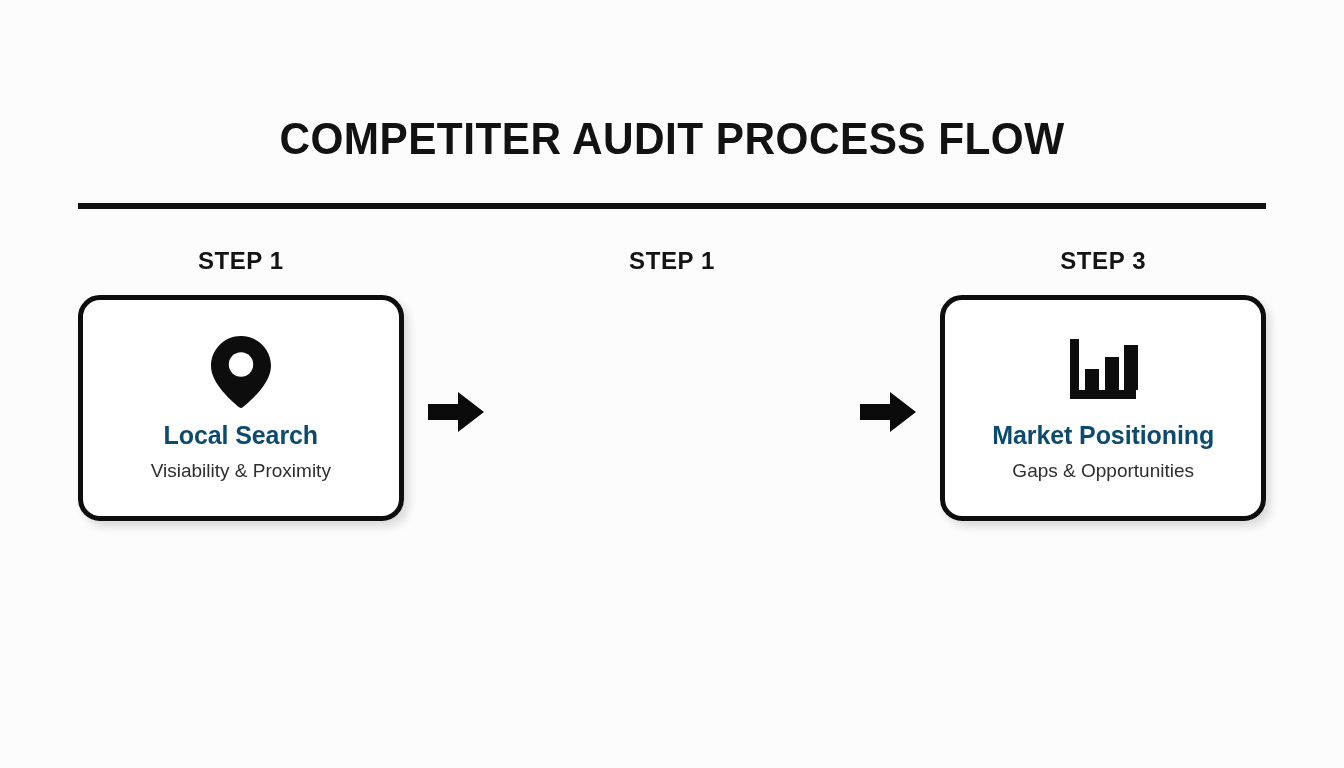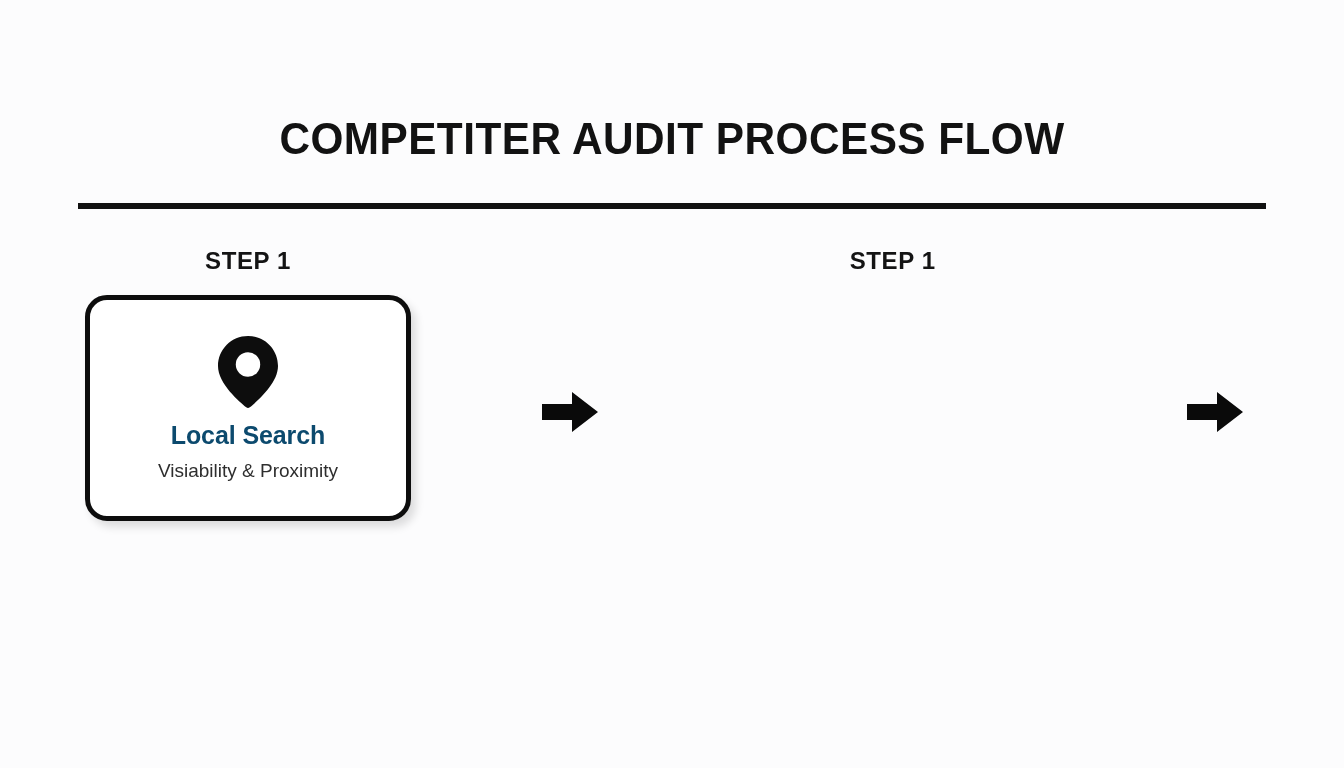--- a/index.html
+++ b/index.html
@@ -173,15 +173,31 @@
     <div class="step-col">
       <div class="step-label">STEP 1</div>
     </div>
 
     <div class="arrow-wrap">
       <svg class="arrow-glyph" width="56" height="40" viewBox="0 0 56 40" aria-hidden="true">
         <path d="M0 12 H30 V0 L56 20 L30 40 V28 H0 Z" fill="#0a0a0a"></path>
       </svg>
     </div>
 
+    <div class="step-col">
+      <div class="step-label">STEP 3</div>
+      <div class="card">
+        <div class="card-icon">
+          <svg width="74" height="70" viewBox="0 0 74 70" aria-hidden="true">
+            <rect x="4" y="2" width="9" height="60" fill="#0d0d0d"></rect>
+            <rect x="4" y="53" width="66" height="9" fill="#0d0d0d"></rect>
+            <rect x="19" y="32" width="14" height="21" fill="#0d0d0d"></rect>
+            <rect x="39" y="20" width="14" height="33" fill="#0d0d0d"></rect>
+            <rect x="58" y="8" width="14" height="45" fill="#0d0d0d"></rect>
+          </svg>
+        </div>
+        <div class="card-title">Market Positioning</div>
+        <div class="card-sub">Gaps &amp; Opportunities</div>
+      </div>
+    </div>
 
   </div>
 </div>
 
 </body></html>

